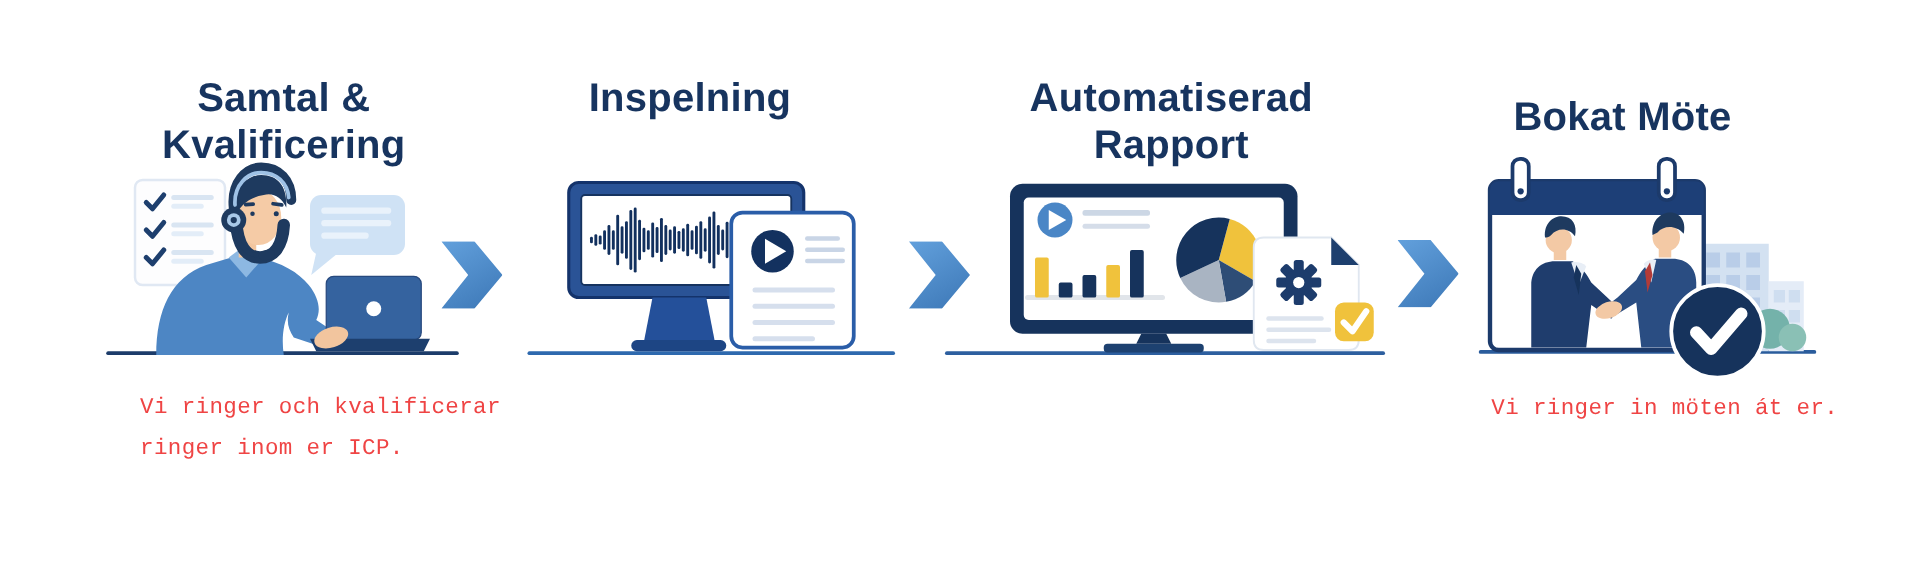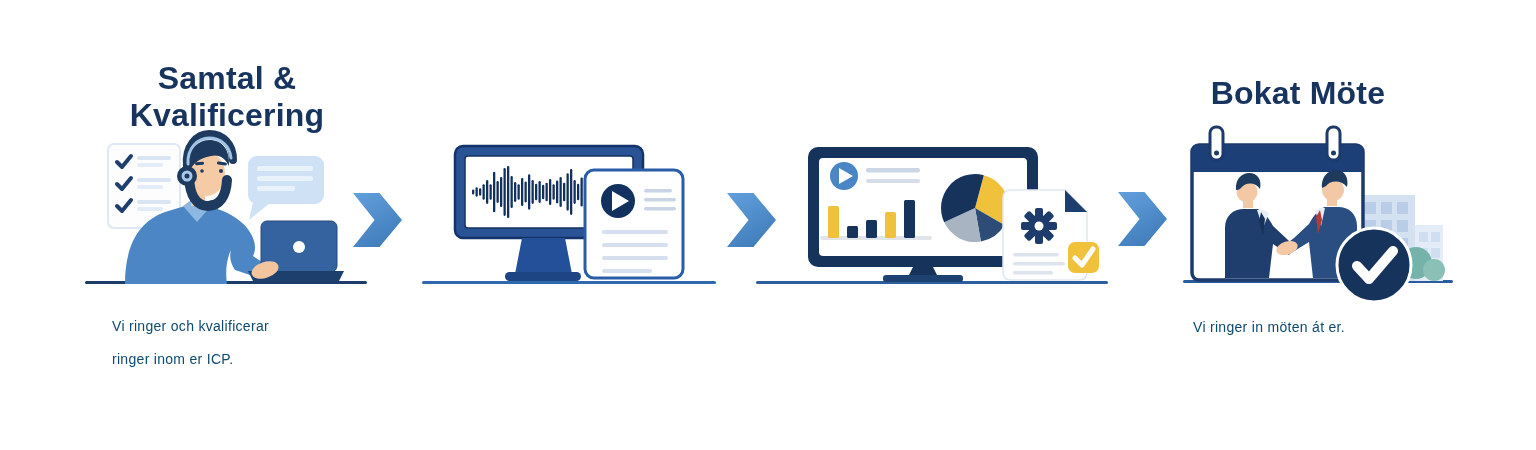--- a/index.html
+++ b/index.html
@@ -4,22 +4,22 @@
 <style>
   html,body{margin:0;padding:0;background:#fff;}
   .stage{position:relative;width:1536px;height:450px;background:#ffffff;overflow:hidden;
          font-family:"Liberation Sans",sans-serif;}
   .title{position:absolute;font-weight:bold;font-size:32px;line-height:1.15;
          color:#17345f;text-align:center;letter-spacing:.2px;}
   .t1{left:85px;top:60px;width:284px}
   .t2{left:402px;top:60px;width:300px}
   .t3{left:782px;top:60px;width:310px}
   .t4{left:1148px;top:75px;width:300px}
-  .caption{position:absolute;font-size:14px;line-height:33px;color:#0c4a6e;
-           letter-spacing:.3px;}
+  .caption{position:absolute;font-size:18px;line-height:33px;color:#ef4444;
+           letter-spacing:.3px;font-family:Liberation Mono, monospace;}
   .c1{left:112px;top:310px}
   .c2{left:446px;top:311px}
   .c3{left:818px;top:311px}
   .c4{left:1193px;top:311px}
   .deskline{position:absolute;height:3px;border-radius:2px;}
   .l1{left:85px;top:281px;width:282px;background:#1c3c6a}
   .l2{left:422px;top:281px;width:294px;background:#2e69ae}
   .l3{left:756px;top:281px;width:352px;background:#2d5f9f}
   .l4{left:1183px;top:280px;width:270px;background:#2a5c9c}
   .arrow{position:absolute;width:49px;height:54px;
@@ -33,20 +33,22 @@
   .s2{left:422px;top:128px}
   .s3{left:756px;top:122px}
   .s4{left:1165px;top:112px}
 </style>
 </head>
 <body>
 
 <div class="stage">
 
   <div class="title t1">Samtal &amp; Kvalificering</div>
+  <div class="title t2">Inspelning</div>
+  <div class="title t3">Automatiserad Rapport</div>
   <div class="title t4">Bokat Möte</div>
 
   <div class="deskline l1"></div>
   <div class="deskline l2"></div>
   <div class="deskline l3"></div>
   <div class="deskline l4"></div>
 
   <div class="arrow a1"></div>
   <div class="arrow a2"></div>
   <div class="arrow a3"></div>

